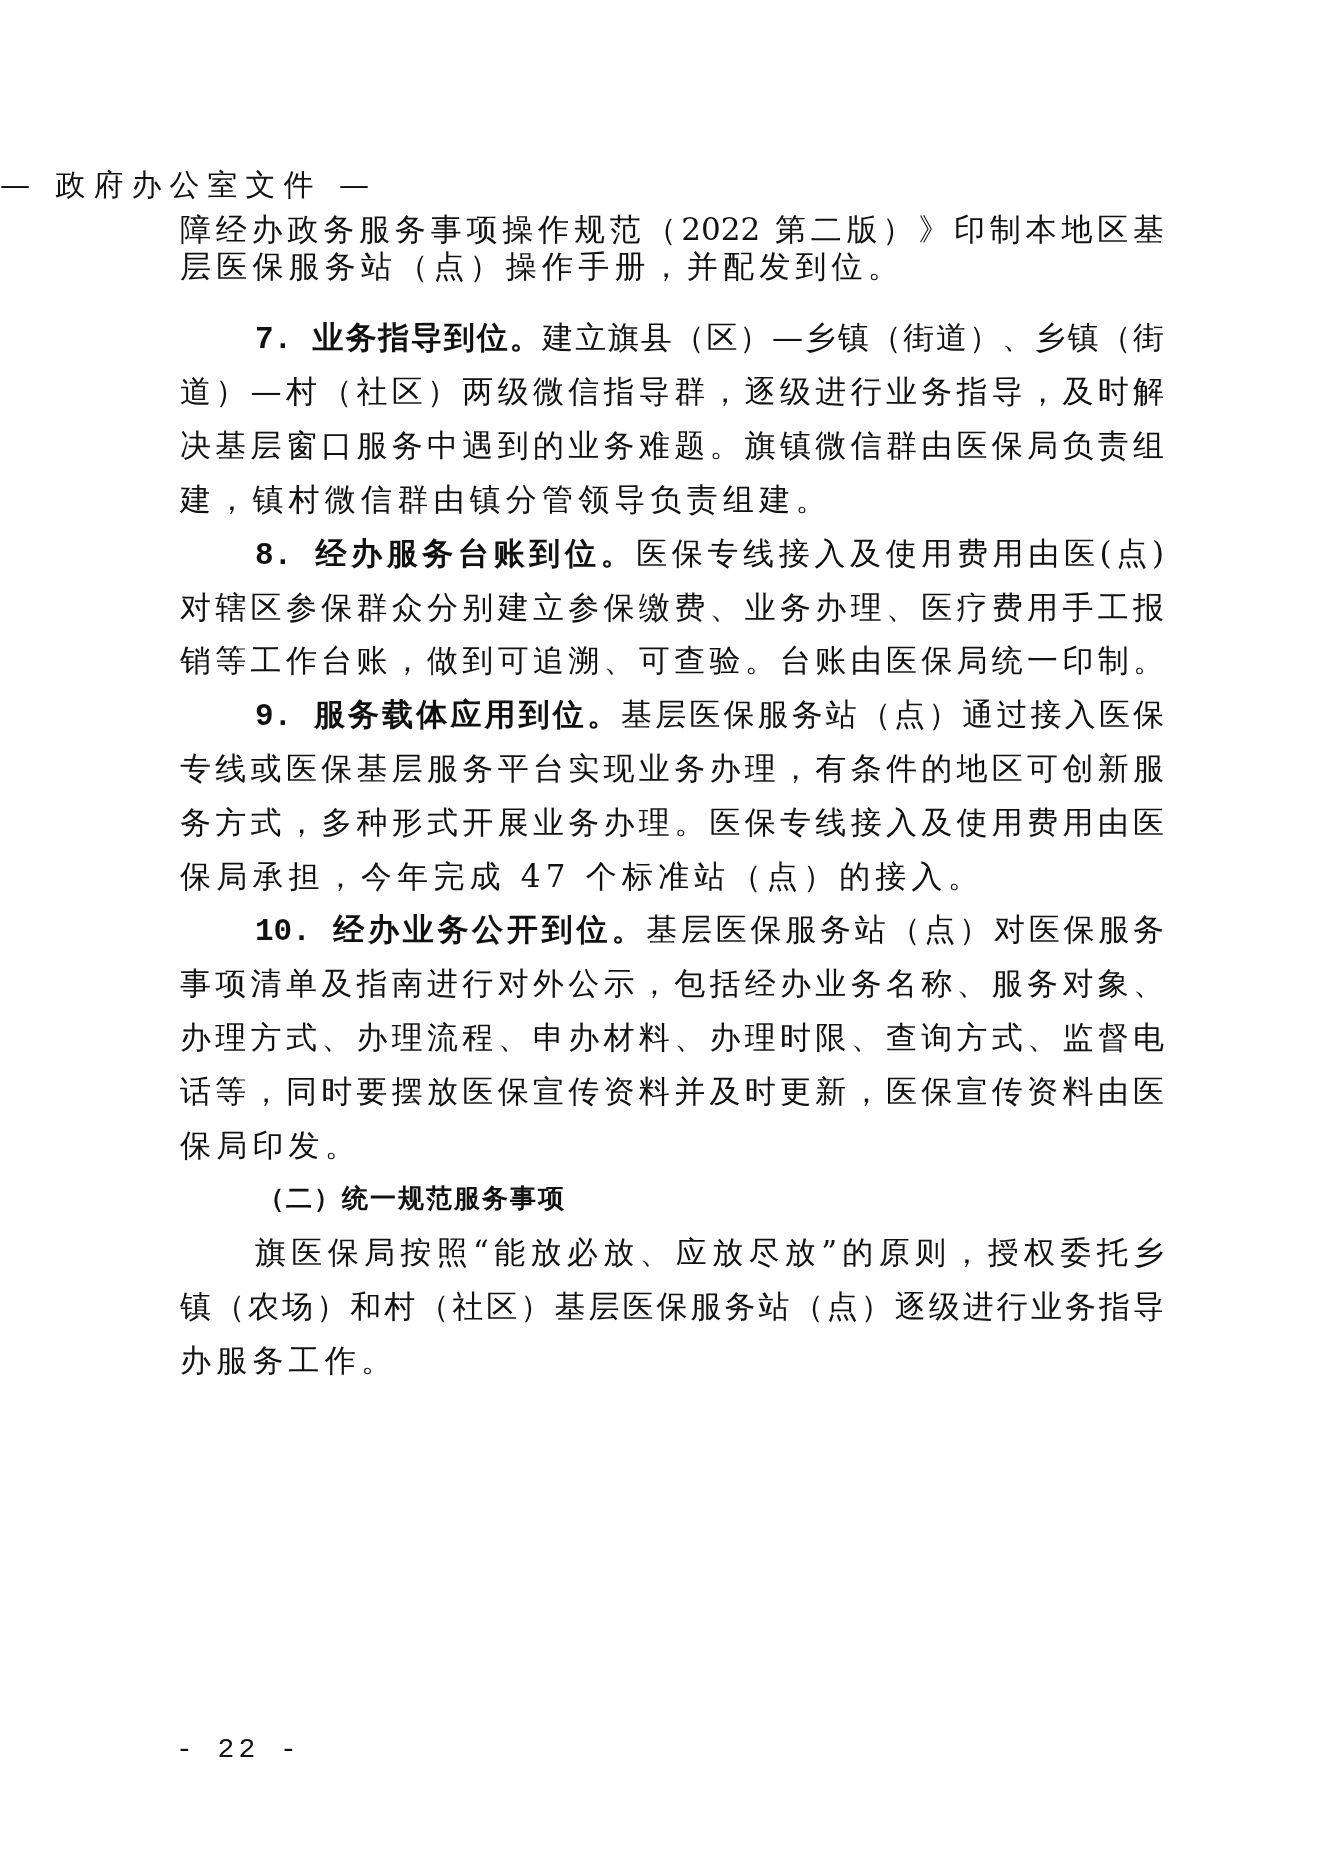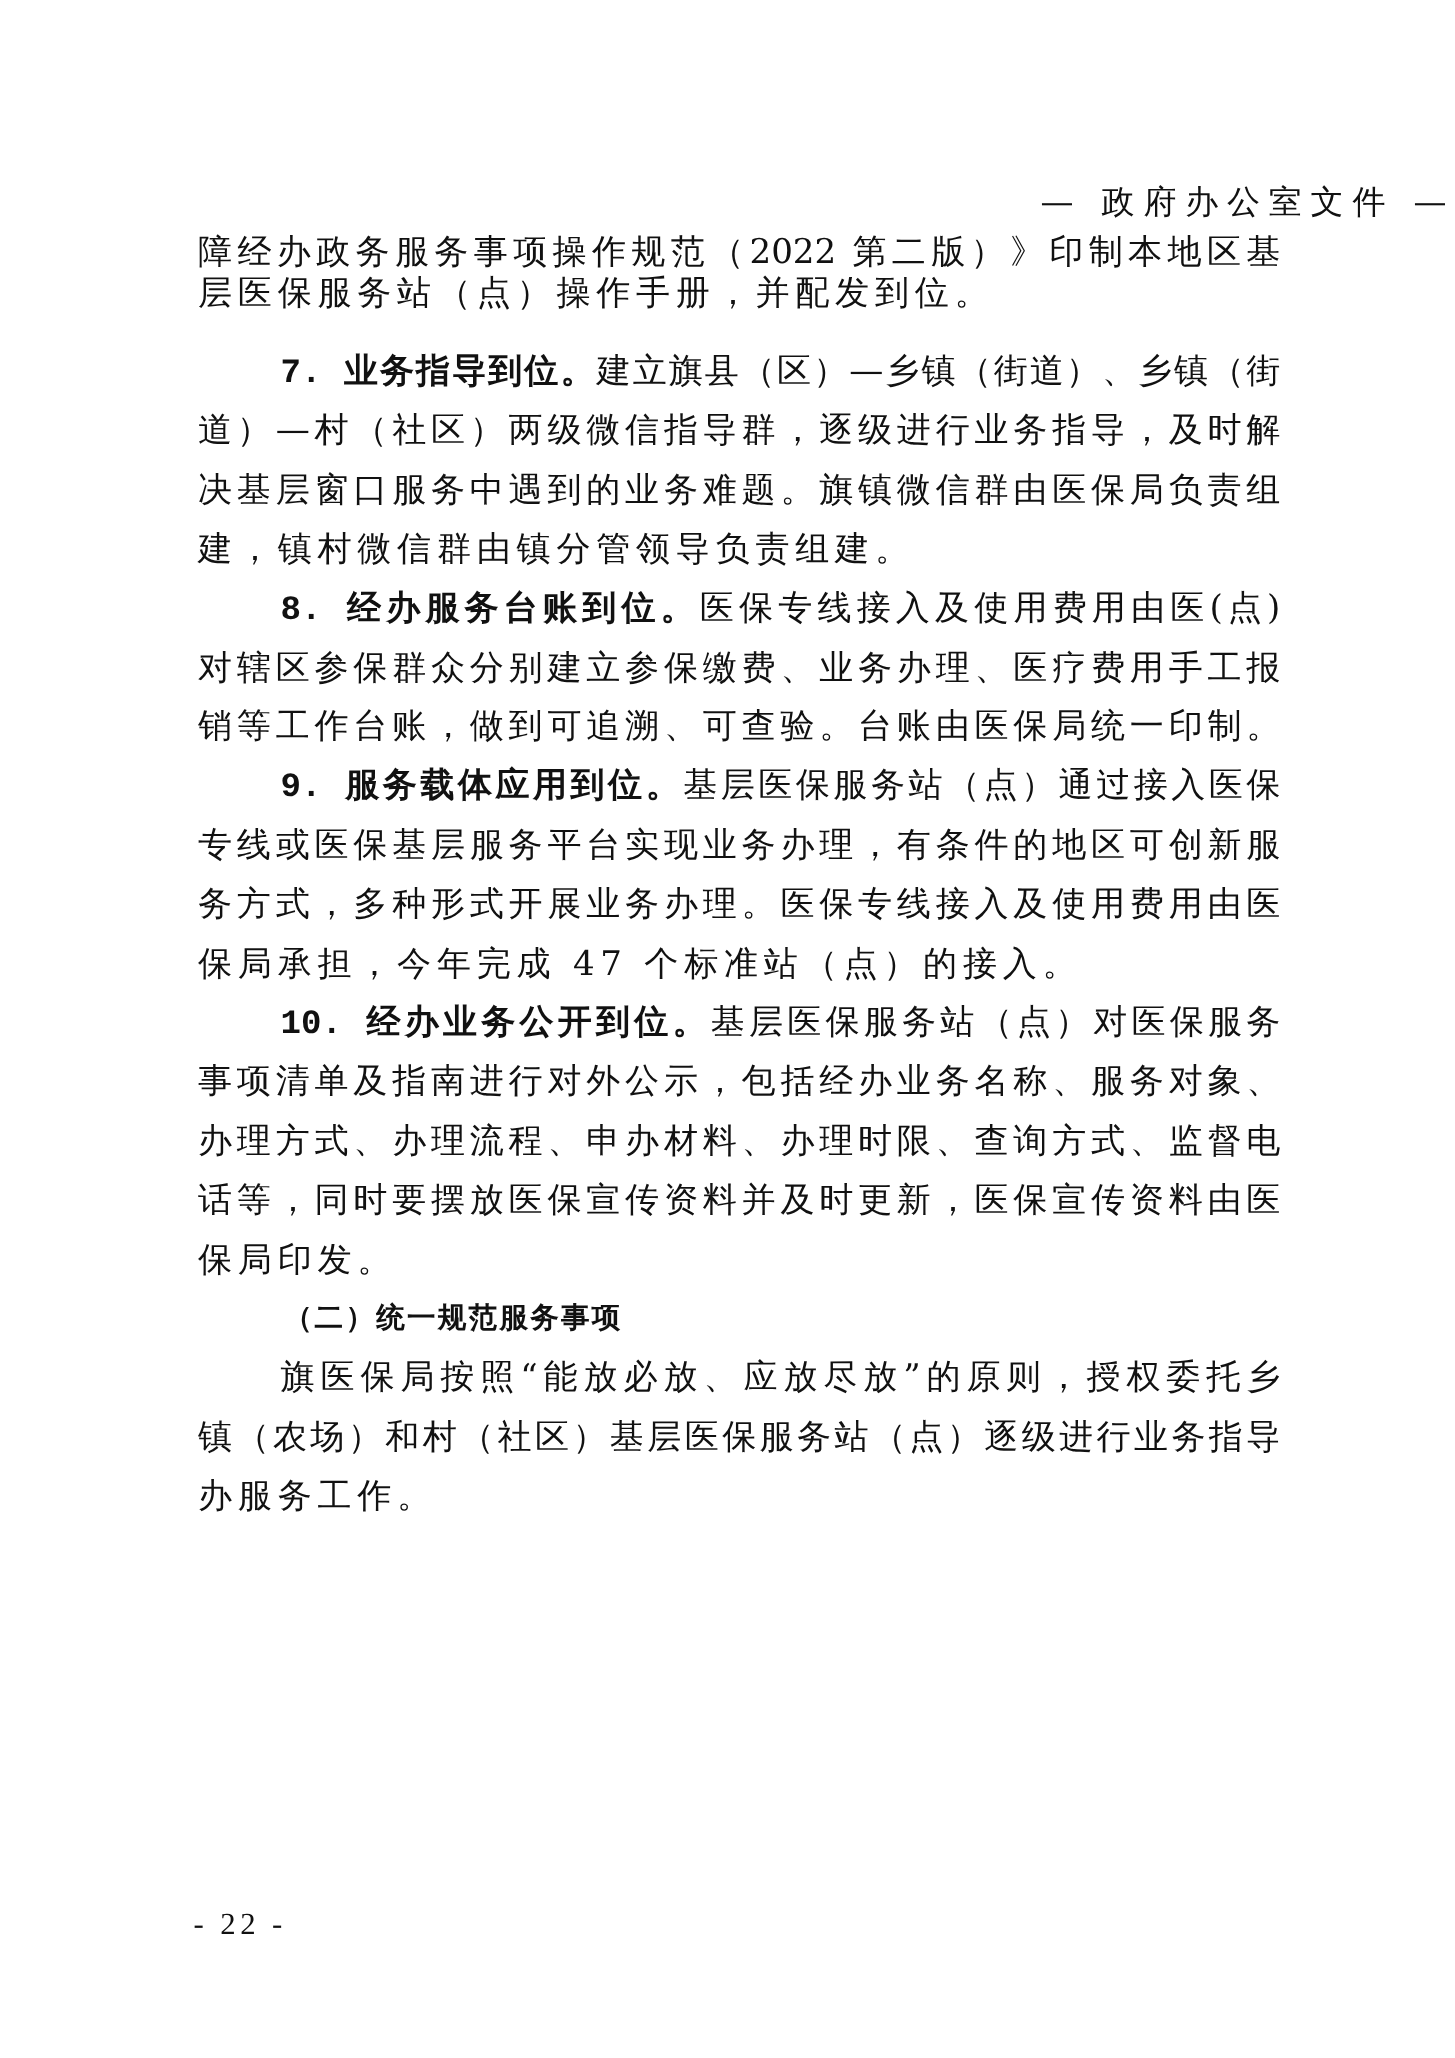--- a/index.html
+++ b/index.html
@@ -1,28 +1,28 @@
 <!DOCTYPE html>
 <html><head>
 <meta charset="utf-8">
 <style>
   html, body { margin: 0; padding: 0; background: #ffffff; }
   body { width: 1323px; height: 1871px; position: relative; overflow: hidden;
          font-family: "DejaVu Serif", "Liberation Serif", serif; color: #111; }
-  .header { position: absolute; top: 165px; left: 0; width: 1323px; text-align: right;
+  .header { position: absolute; top: 165px; left: 0; width: 1323px; text-align: left;
             font-size: 30px; letter-spacing: 8px; line-height: 40px; }
   .line { position: absolute; left: 180px; width: 984px; font-size: 31px; line-height: 44px;
           white-space: nowrap; letter-spacing: 5.2px; }
   .just { text-align: justify; text-align-last: justify; letter-spacing: 0; }
   .ind { left: 255px; width: 909px; }
   .bold { font-family: Liberation Mono, monospace; font-weight: bold; }
   .heading { position: absolute; left: 258px; font-size: 26px; line-height: 44px; font-weight: bold;
              font-family: "DejaVu Sans", "Liberation Sans", sans-serif; letter-spacing: 2px; }
   .pagenum { position: absolute; top: 1732px; left: 176px; font-size: 28px; line-height: 36px;
-             font-family: Liberation Serif, serif; letter-spacing: 4px; }
+             font-family: Liberation Mono, monospace; letter-spacing: 4px; }
 </style>
 </head>
 <body>
 
 <div class="header">— 政府办公室文件 —</div>
 
 <div class="line just" style="top:207px">障经办政务服务事项操作规范（2022 第二版）》印制本地区基</div>
 <div class="line" style="top:244px">层医保服务站（点）操作手册，并配发到位。</div>
 
 <div class="line ind just" style="top:315px"><span class="bold">7. 业务指导到位。</span><span>建立旗县（区）—乡镇（街道）、乡镇（街</span></div>

